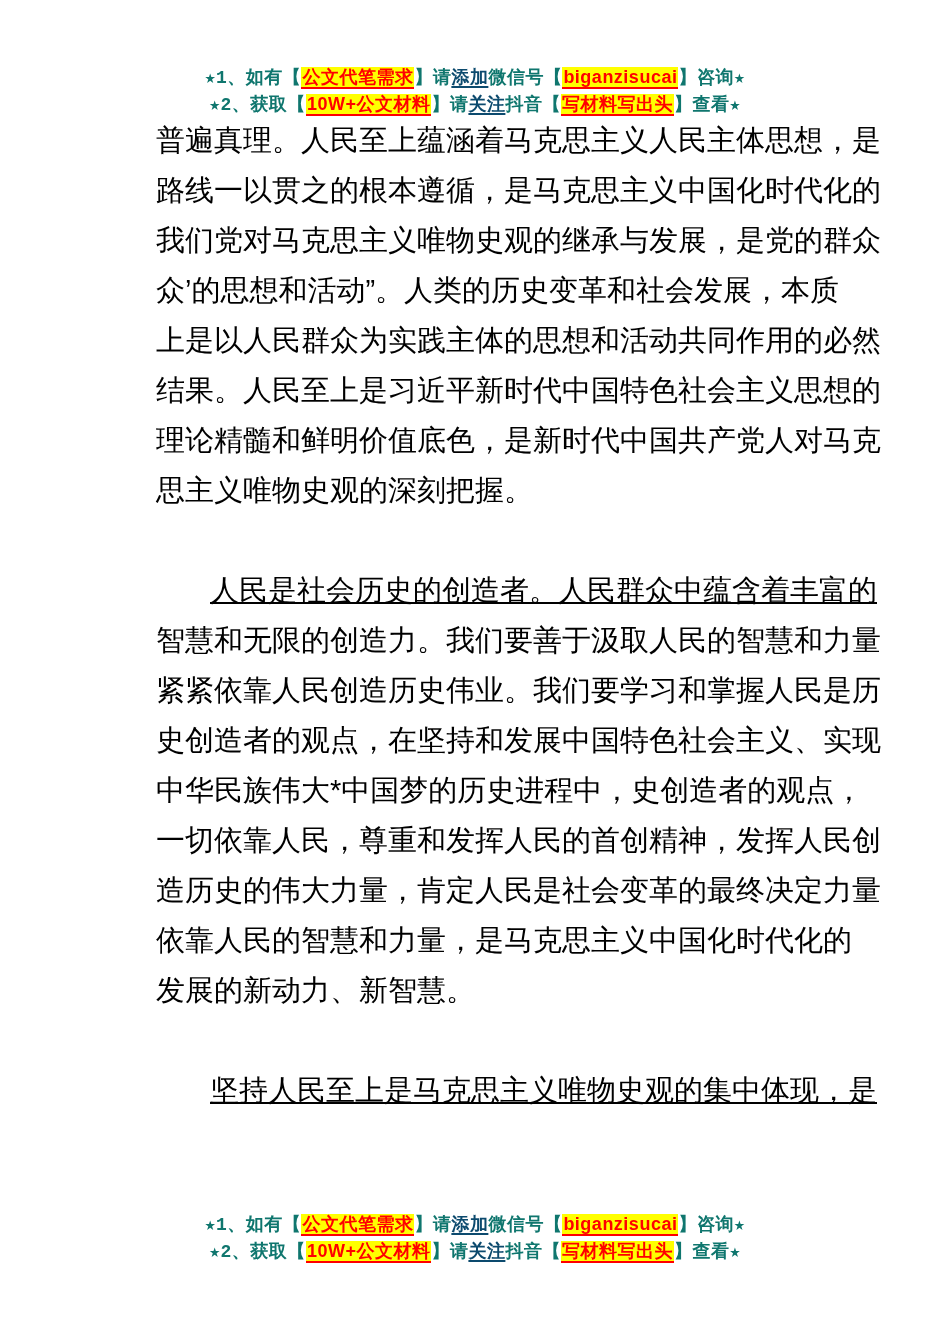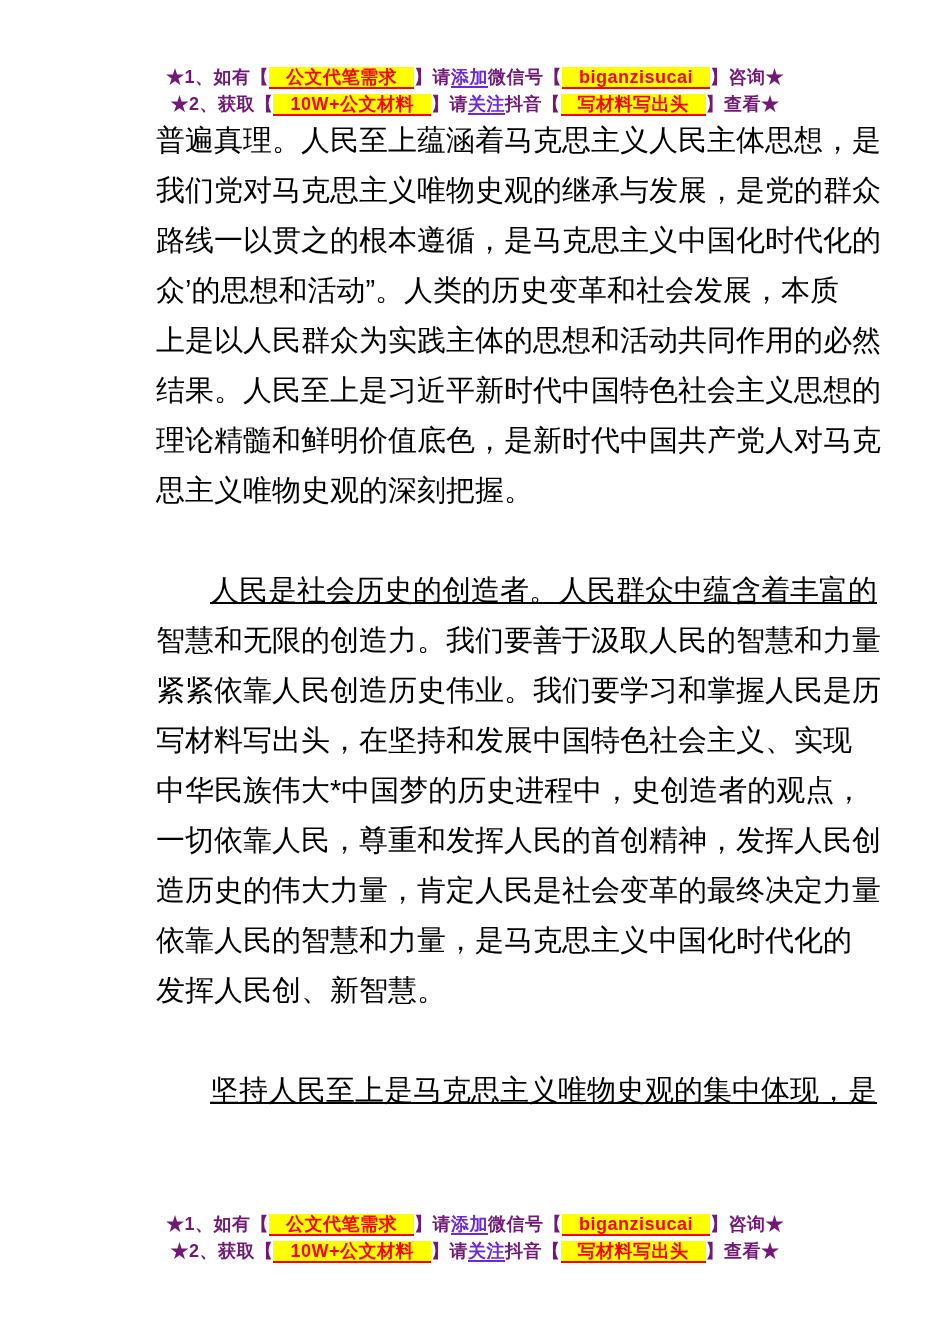--- a/index.html
+++ b/index.html
@@ -20,29 +20,29 @@
     text-align: center;
     font-size: 18px;
     font-weight: bold;
     line-height: 26px;
     letter-spacing: 0.5px;
     white-space: nowrap;
   }
   .promo-header { top: 64px; }
   .promo-footer { top: 1211px; }
 
-  .seg-plain { color: #701a75; }
+  .seg-plain { color: #0f766e; font-family: Liberation Mono, monospace; }
   .seg-hl {
     color: #ff0000;
     background: #ffff00;
     border-bottom: 2px solid #ff0000;
-    padding: 0 17px;
+    padding: 0 1px;
   }
   .seg-und {
-    color: #6d28d9;
+    color: #0c4a6e;
     text-decoration: underline;
     text-decoration-thickness: 2px;
     text-underline-offset: 3px;
     font-family: Liberation Mono, monospace;
   }
 
   
   .doc-body {
     position: absolute;
     top: 115px;
@@ -65,38 +65,38 @@
     <span class="seg-plain">★1、如有【</span><span class="seg-hl">公文代笔需求</span><span class="seg-plain">】请</span><span class="seg-und">添加</span><span class="seg-plain">微信号【</span><span class="seg-hl">biganzisucai</span><span class="seg-plain">】咨询★</span>
   </div>
   <div>
     <span class="seg-plain">★2、获取【</span><span class="seg-hl">10W+公文材料</span><span class="seg-plain">】请</span><span class="seg-und">关注</span><span class="seg-plain">抖音【</span><span class="seg-hl">写材料写出头</span><span class="seg-plain">】查看★</span>
   </div>
 </div>
 
 <div class="doc-body">
   <div class="para">
     <div class="line">普遍真理。人民至上蕴涵着马克思主义人民主体思想，是</div>
+    <div class="line">路线一以贯之的根本遵循，是马克思主义中国化时代化的</div>
     <div class="line">我们党对马克思主义唯物史观的继承与发展，是党的群众</div>
-    <div class="line">路线一以贯之的根本遵循，是马克思主义中国化时代化的</div>
     <div class="line">众’的思想和活动”。人类的历史变革和社会发展，本质</div>
     <div class="line">上是以人民群众为实践主体的思想和活动共同作用的必然</div>
     <div class="line">结果。人民至上是习近平新时代中国特色社会主义思想的</div>
     <div class="line">理论精髓和鲜明价值底色，是新时代中国共产党人对马克</div>
     <div class="line">思主义唯物史观的深刻把握。</div>
   </div>
   <div class="para">
     <div class="line indent">人民是社会历史的创造者。人民群众中蕴含着丰富的</div>
     <div class="line">智慧和无限的创造力。我们要善于汲取人民的智慧和力量</div>
     <div class="line">紧紧依靠人民创造历史伟业。我们要学习和掌握人民是历</div>
-    <div class="line">写材料写出头，在坚持和发展中国特色社会主义、实现</div>
+    <div class="line">史创造者的观点，在坚持和发展中国特色社会主义、实现</div>
     <div class="line">中华民族伟大*中国梦的历史进程中，史创造者的观点，</div>
     <div class="line">一切依靠人民，尊重和发挥人民的首创精神，发挥人民创</div>
     <div class="line">造历史的伟大力量，肯定人民是社会变革的最终决定力量</div>
     <div class="line">依靠人民的智慧和力量，是马克思主义中国化时代化的</div>
-    <div class="line">发挥人民创、新智慧。</div>
+    <div class="line">发展的新动力、新智慧。</div>
   </div>
   <div class="para">
     <div class="line indent">坚持人民至上是马克思主义唯物史观的集中体现，是</div>
   </div>
 </div>
 
 <div class="promo promo-footer">
   <div>
     <span class="seg-plain">★1、如有【</span><span class="seg-hl">公文代笔需求</span><span class="seg-plain">】请</span><span class="seg-und">添加</span><span class="seg-plain">微信号【</span><span class="seg-hl">biganzisucai</span><span class="seg-plain">】咨询★</span>
   </div>

